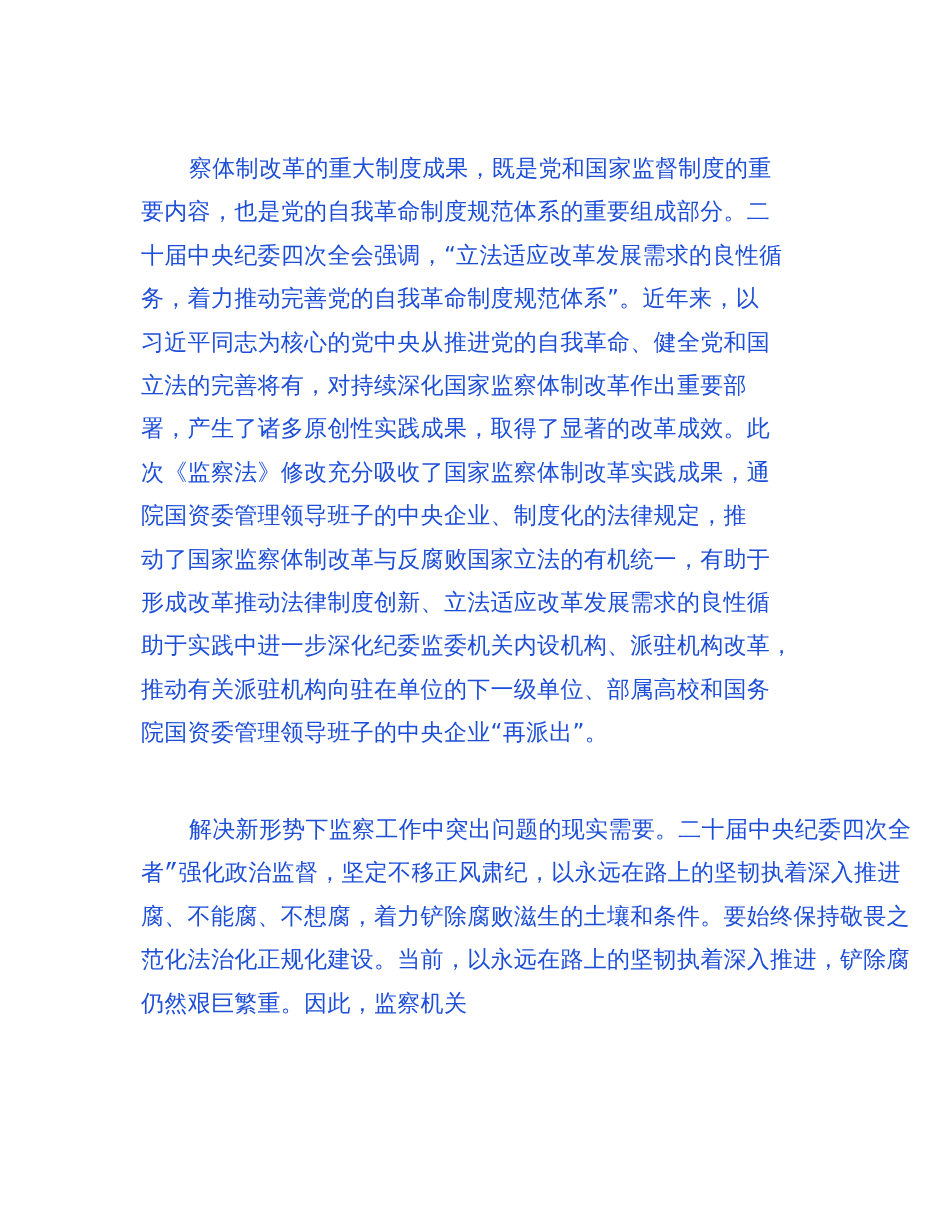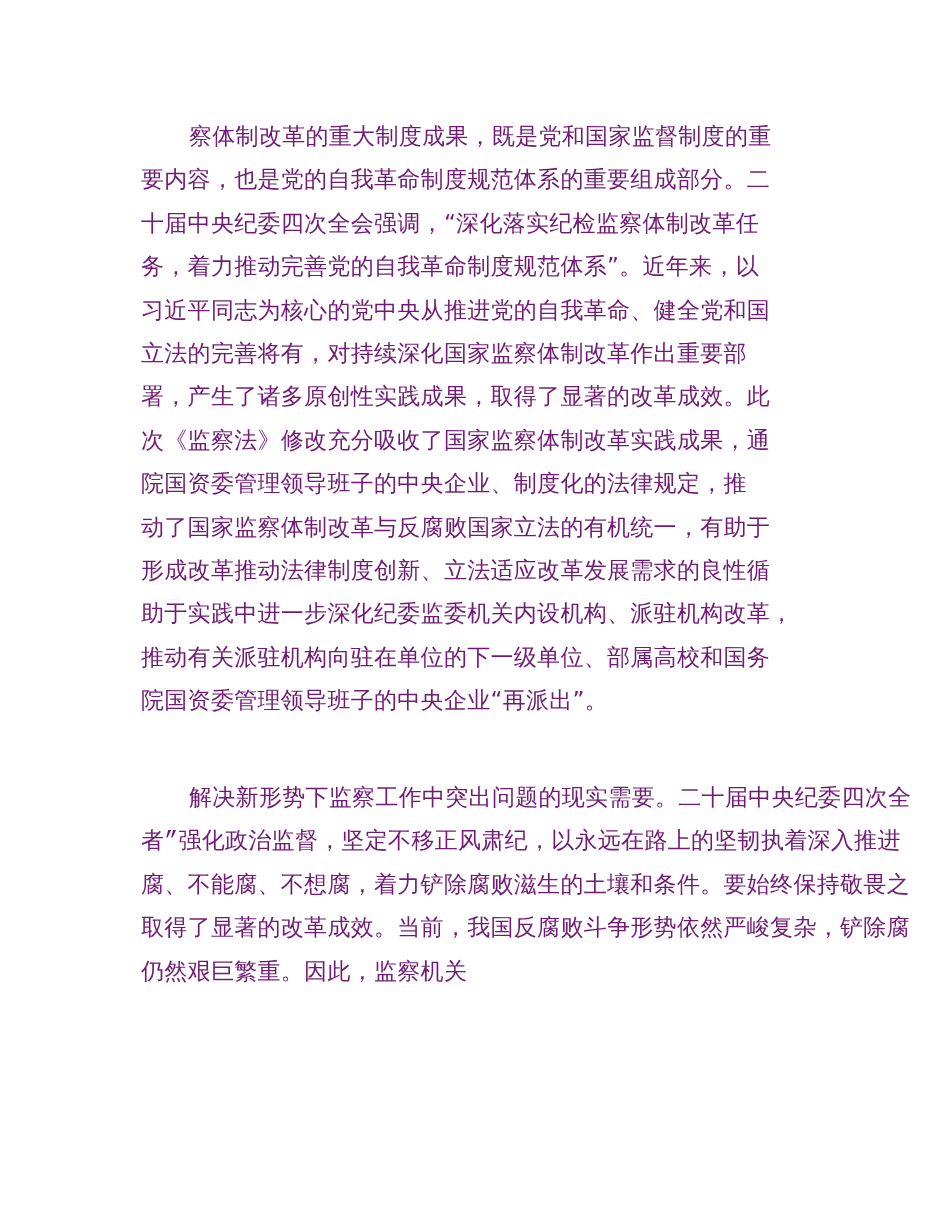--- a/index.html
+++ b/index.html
@@ -21,22 +21,23 @@
       height: 1230px;
       overflow: hidden;
       background: #ffffff;
     }
     .paragraph {
       position: absolute;
       left: 141px;
       white-space: nowrap;
       font-family: "DejaVu Sans", "Liberation Sans", sans-serif;
       font-size: 23px;
-      color: #701a75;
+      color: #1d4ed8;
       letter-spacing: 0.3px;
+      margin-top: 32px;
     }
     .line {
       display: block;
       height: 43.4px;
       line-height: 43.4px;
       white-space: nowrap;
     }
     .line.indent {
       padding-left: 48px;
     }
@@ -44,35 +45,35 @@
     #para-2 { top: 778px; font-family: Liberation Mono, monospace; }
   </style>
 </head>
 <body>
 
 <div class="page">
 
   <div class="paragraph" id="para-1">
     <span class="line indent">察体制改革的重大制度成果，既是党和国家监督制度的重</span>
     <span class="line">要内容，也是党的自我革命制度规范体系的重要组成部分。二</span>
-    <span class="line">十届中央纪委四次全会强调，“深化落实纪检监察体制改革任</span>
+    <span class="line">十届中央纪委四次全会强调，“立法适应改革发展需求的良性循</span>
     <span class="line">务，着力推动完善党的自我革命制度规范体系”。近年来，以</span>
     <span class="line">习近平同志为核心的党中央从推进党的自我革命、健全党和国</span>
     <span class="line">立法的完善将有，对持续深化国家监察体制改革作出重要部</span>
     <span class="line">署，产生了诸多原创性实践成果，取得了显著的改革成效。此</span>
     <span class="line">次《监察法》修改充分吸收了国家监察体制改革实践成果，通</span>
     <span class="line">院国资委管理领导班子的中央企业、制度化的法律规定，推</span>
     <span class="line">动了国家监察体制改革与反腐败国家立法的有机统一，有助于</span>
     <span class="line">形成改革推动法律制度创新、立法适应改革发展需求的良性循</span>
     <span class="line">助于实践中进一步深化纪委监委机关内设机构、派驻机构改革，</span>
     <span class="line">推动有关派驻机构向驻在单位的下一级单位、部属高校和国务</span>
     <span class="line">院国资委管理领导班子的中央企业“再派出”。</span>
   </div>
 
   <div class="paragraph" id="para-2">
     <span class="line indent">解决新形势下监察工作中突出问题的现实需要。二十届中央纪委四次全</span>
     <span class="line">者”强化政治监督，坚定不移正风肃纪，以永远在路上的坚韧执着深入推进</span>
     <span class="line">腐、不能腐、不想腐，着力铲除腐败滋生的土壤和条件。要始终保持敬畏之</span>
-    <span class="line">取得了显著的改革成效。当前，我国反腐败斗争形势依然严峻复杂，铲除腐</span>
+    <span class="line">范化法治化正规化建设。当前，以永远在路上的坚韧执着深入推进，铲除腐</span>
     <span class="line">仍然艰巨繁重。因此，监察机关</span>
   </div>
 
 </div>
 
 </body></html>

